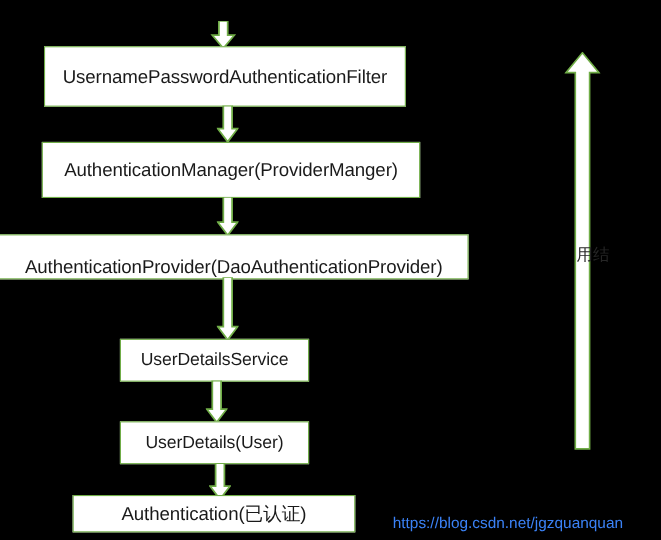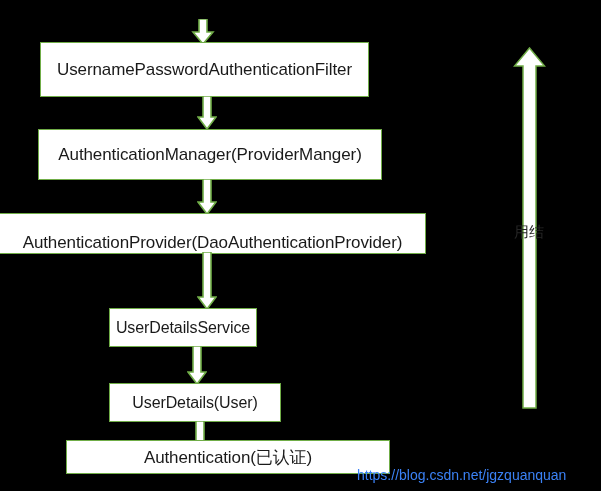--- a/index.html
+++ b/index.html
@@ -25,23 +25,23 @@
     justify-content: center;
     color: #1a1a1a;
     font-family: "Liberation Sans", sans-serif;
     font-weight: 400;
     letter-spacing: -0.1px;
     white-space: nowrap;
   }
   .node-1 { left: 40px;  top: 42px;  width: 329px; height: 55px; font-size: 17px; }
   .node-2 { left: 38px;  top: 129px; width: 344px; height: 51px; font-size: 17px; }
   .node-3 { left: -1px;  top: 213px; width: 427px; height: 41px; font-size: 17px; align-items: flex-end; }
-  .node-4 { left: 109px; top: 308px; width: 148px; height: 39px; font-size: 16px; }
+  .node-4 { left: 109px; top: 308px; width: 172px; height: 39px; font-size: 16px; }
   .node-5 { left: 109px; top: 383px; width: 172px; height: 39px; font-size: 16px; text-align: right; }
-  .node-6 { left: 66px;  top: 440px; width: 324px; height: 34px; font-size: 17px; }
+  .node-6 { left: 66px;  top: 450px; width: 257px; height: 34px; font-size: 17px; }
 
   .arrow {
     position: absolute;
   }
   .arrow svg { display: block; }
 
   .v-arrow-long {
     position: absolute;
     left: 513px;
     top: 47px;
@@ -53,20 +53,21 @@
     left: 514px;
     top: 219px;
     width: 40px;
     height: 26px;
     color: #262626;
     font-size: 15px;
     font-family: "Liberation Sans", sans-serif;
     line-height: 26px;
     overflow: hidden;
     white-space: nowrap;
+    text-align: right;
   }
   .watermark {
     position: absolute;
     left: 357px;
     top: 467px;
     color: #3b82f6;
     font-size: 14px;
     font-family: "Liberation Sans", sans-serif;
     white-space: nowrap;
   }

